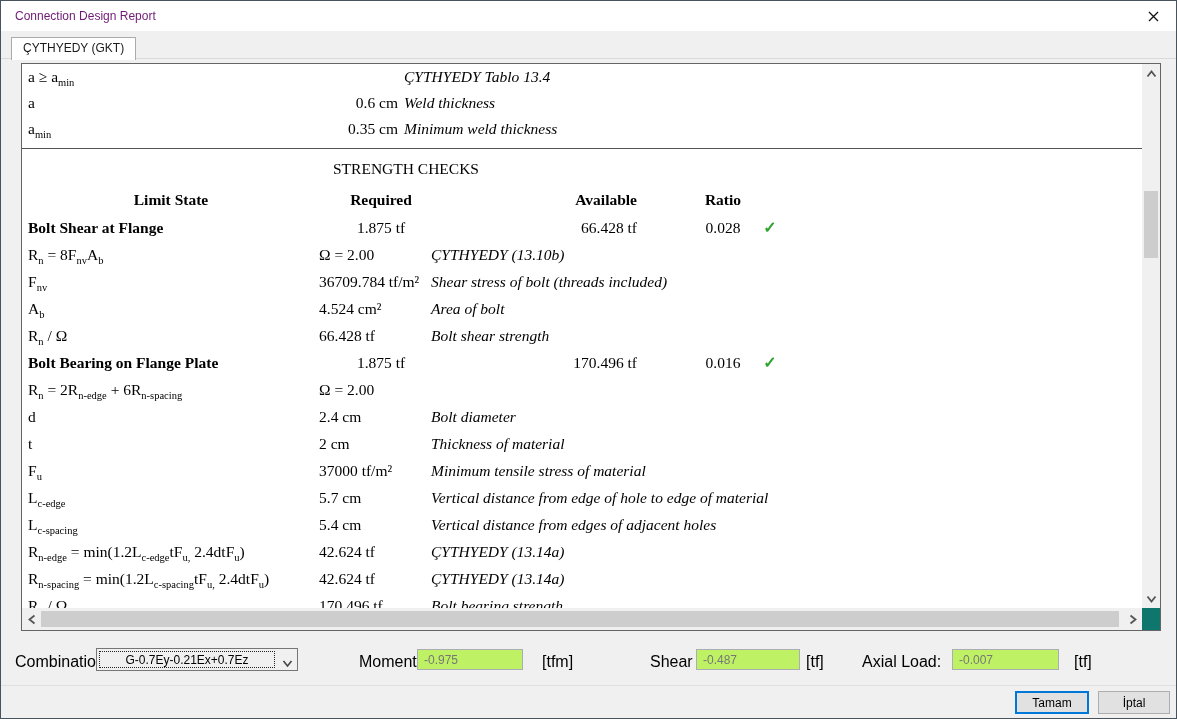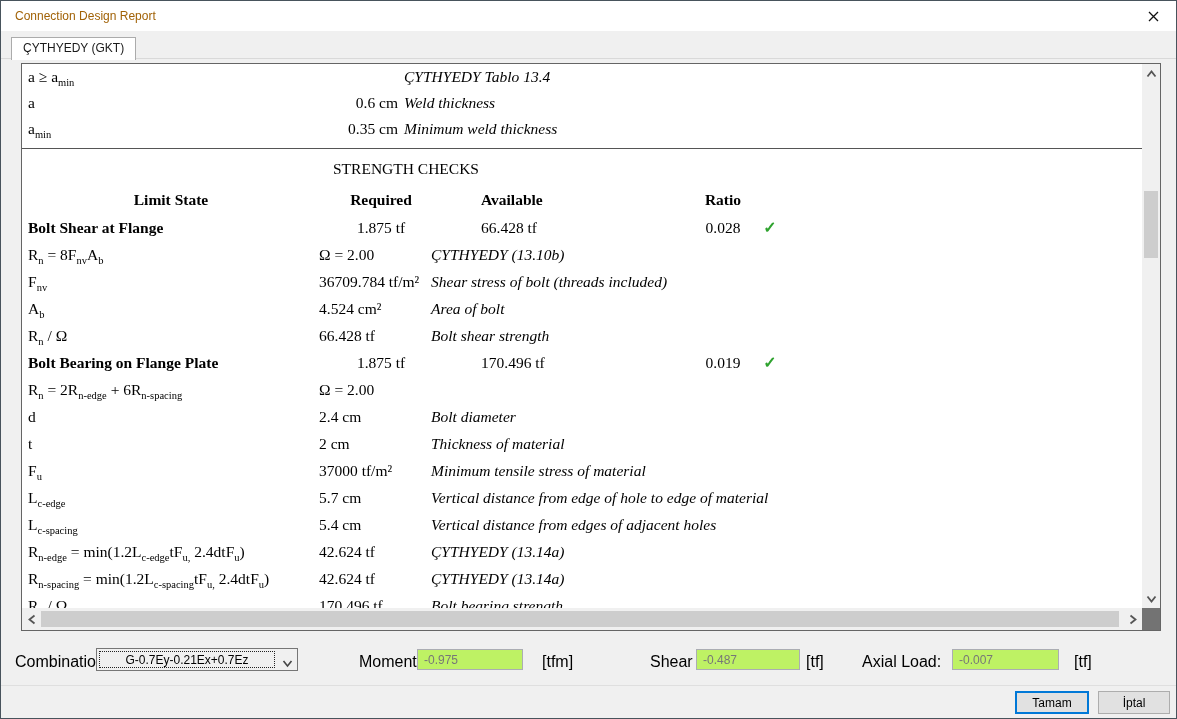--- a/index.html
+++ b/index.html
@@ -4,34 +4,34 @@
 <style>
   * { margin:0; padding:0; box-sizing:border-box; }
   html,body { width:1177px; height:719px; }
   body { font-family:"Liberation Sans","DejaVu Sans",sans-serif; background:#f0f0f0; }
 
   .dialog { position:relative; width:1177px; height:719px; background:#f0f0f0;
             border:1px solid #48535c; overflow:hidden; }
 
   
   .titlebar { position:absolute; left:0; top:0; right:0; height:30px; background:#ffffff; }
-  .title { position:absolute; left:14px; top:8px; font-size:12px; color:#a16207; }
+  .title { position:absolute; left:14px; top:8px; font-size:12px; color:#701a75; }
   .closebtn { position:absolute; right:0; top:0; width:46px; height:30px;
               display:flex; align-items:center; justify-content:center; cursor:default; }
 
   
   .tabstrip { position:absolute; left:0; top:30px; right:0; height:28px; background:#f0f0f0;
               border-bottom:1px solid #d9d9d9; }
   .tab { position:absolute; left:10px; top:6px; height:23px; line-height:21px; padding:0 11px;
          background:#ffffff; border:1px solid #ababab; border-bottom:none; font-size:12px;
          color:#1a1a1a; z-index:3; }
 
   
   .report { position:absolute; left:20px; top:62px; width:1140px; height:568px;
-            border:1px solid #656565; background:#737373; }
+            border:1px solid #656565; background:#0f766e; }
   .report-content { position:absolute; left:0; top:0; width:1120px; height:544px;
                     background:#ffffff; overflow:hidden;
                     font-family:"Liberation Serif","DejaVu Serif",serif; font-size:15.5px; color:#000; }
   .report-content sub { font-size:10.5px; line-height:0; vertical-align:-4px; }
 
   .rows-pre  { position:absolute; left:0; top:0; right:0; }
   .rule      { position:absolute; left:0; top:84px; width:100%; height:1px; background:#555; }
   .sec-title { position:absolute; left:0; top:92px; width:768px; height:26px; line-height:26px;
                text-align:center; font-weight:normal; }
   .hdr-row   { position:absolute; left:0; top:122px; height:24px; width:100%; font-weight:bold; }
@@ -43,21 +43,21 @@
 
   .frm   { left:6px; }
   .val   { left:297px; }
   .desc  { left:409px; font-style:italic; }
   .pre .val  { left:280px; width:96px; text-align:right; }
   .pre .desc { left:382px; }
 
   .name  { left:6px; font-weight:bold; }
   .c-ls  { left:6px;   width:286px; text-align:center; }
   .c-req { left:297px; width:124px; text-align:center; }
-  .c-av  { left:459px; width:156px; text-align:left; }
+  .c-av  { left:459px; width:156px; text-align:right; }
   .c-ra  { left:669px; width:64px;  text-align:center; }
   .tick  { left:735px; width:26px;  text-align:center; font-weight:bold; font-size:16px; }
 
   
   .vscroll { position:absolute; left:1120px; top:0; width:18px; height:544px; background:#f0f0f0; }
   .hscroll { position:absolute; left:0; top:544px; width:1120px; height:22px; background:#f0f0f0; }
   .sb-arrow { position:absolute; display:flex; align-items:center; justify-content:center; }
   .va-up   { left:0; top:0; width:18px; height:20px; }
   .va-down { left:0; bottom:0; width:18px; height:20px; }
   .ha-left  { left:0; top:0; width:20px; height:22px; }
@@ -157,21 +157,21 @@
           </div>
           <div class="rrow">
             <span class="frm">R<sub>n</sub> / Ω</span>
             <span class="val">66.428 tf</span>
             <span class="desc">Bolt shear strength</span>
           </div>
           <div class="rrow check">
             <span class="name">Bolt Bearing on Flange Plate</span>
             <span class="c-req">1.875 tf</span>
             <span class="c-av">170.496 tf</span>
-            <span class="c-ra">0.019</span>
+            <span class="c-ra">0.016</span>
             <span class="tick" style="color: rgb(47, 163, 47);">✓</span>
           </div>
           <div class="rrow">
             <span class="frm">R<sub>n</sub> = 2R<sub>n-edge</sub> + 6R<sub>n-spacing</sub></span>
             <span class="val">Ω = 2.00</span>
           </div>
           <div class="rrow">
             <span class="frm">d</span>
             <span class="val">2.4 cm</span>
             <span class="desc">Bolt diameter</span>

